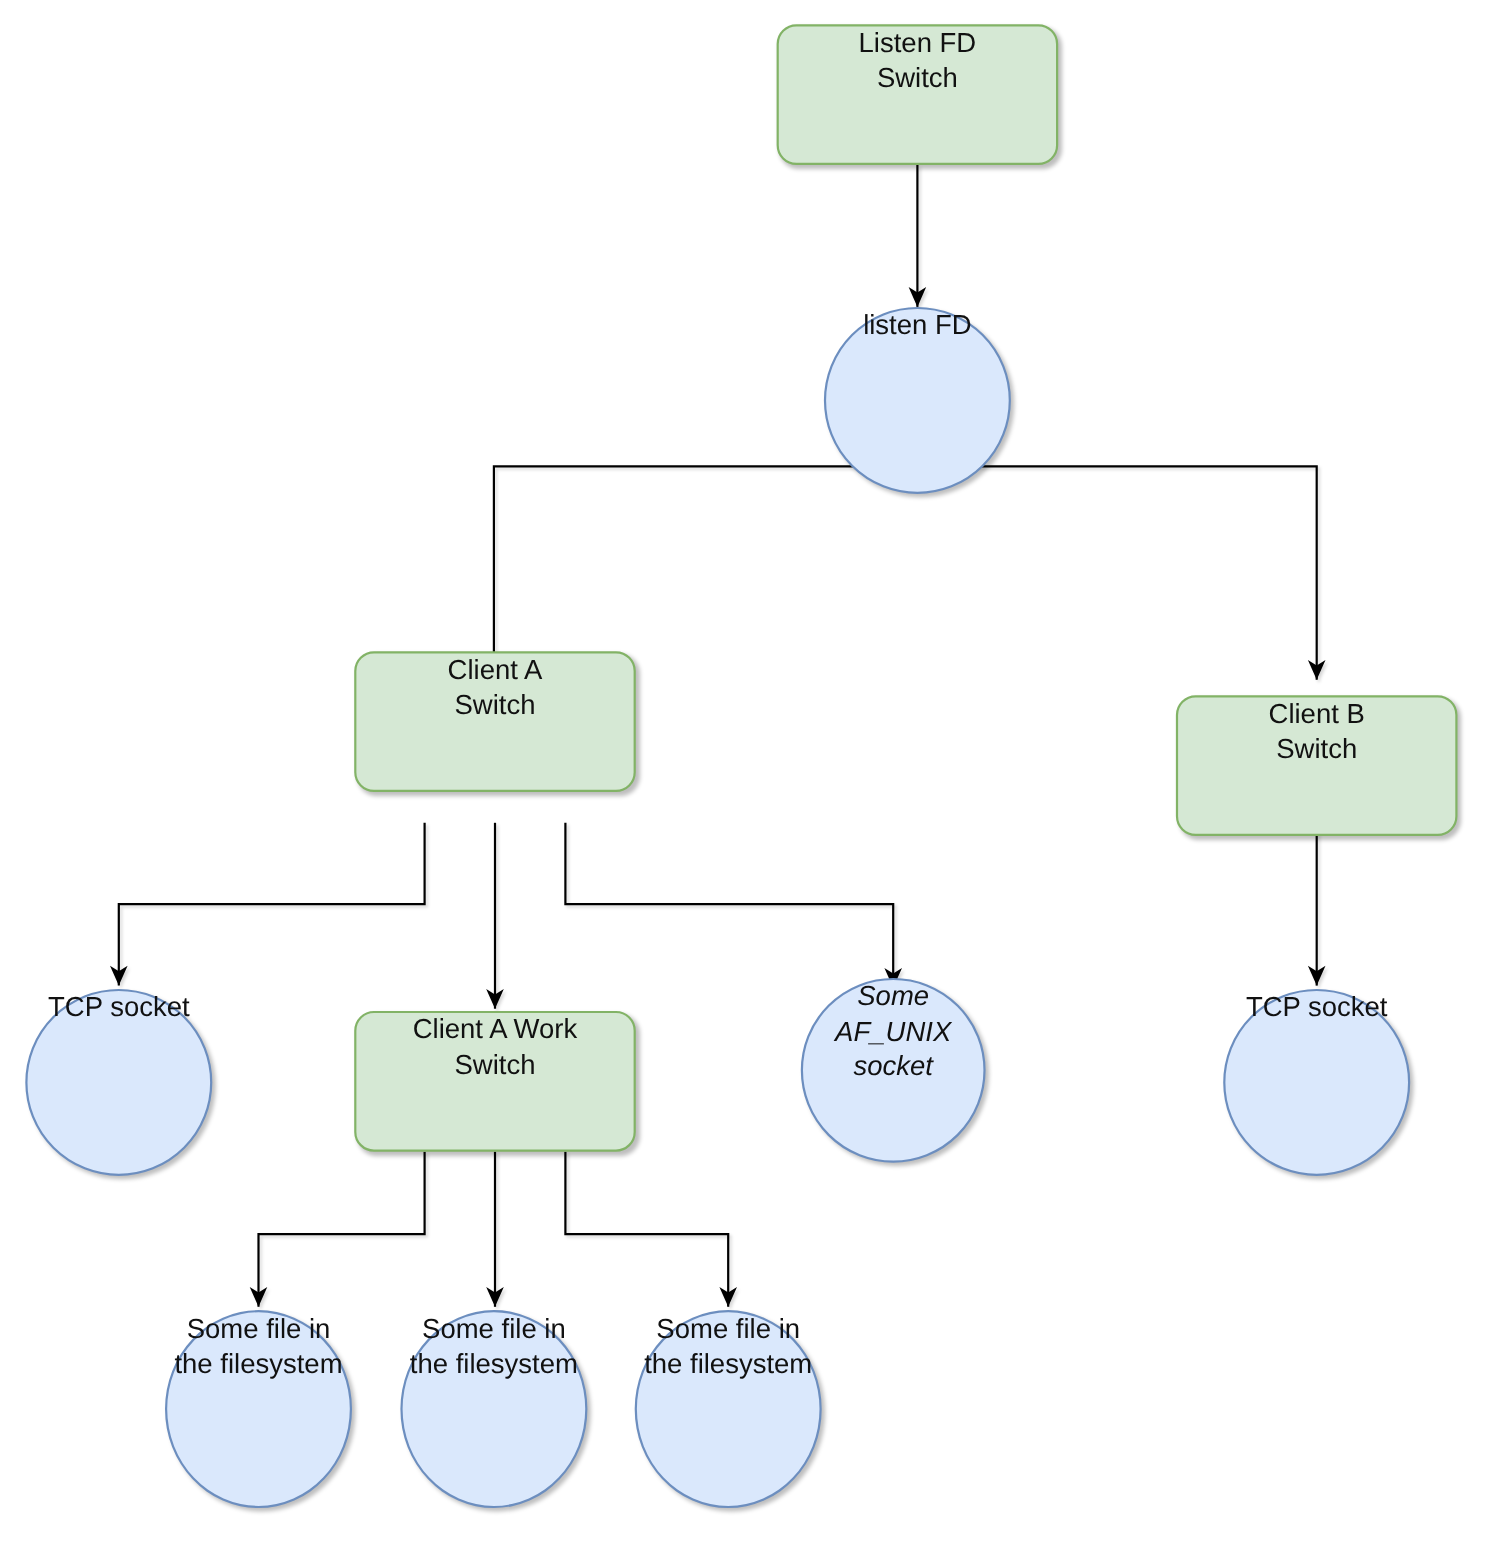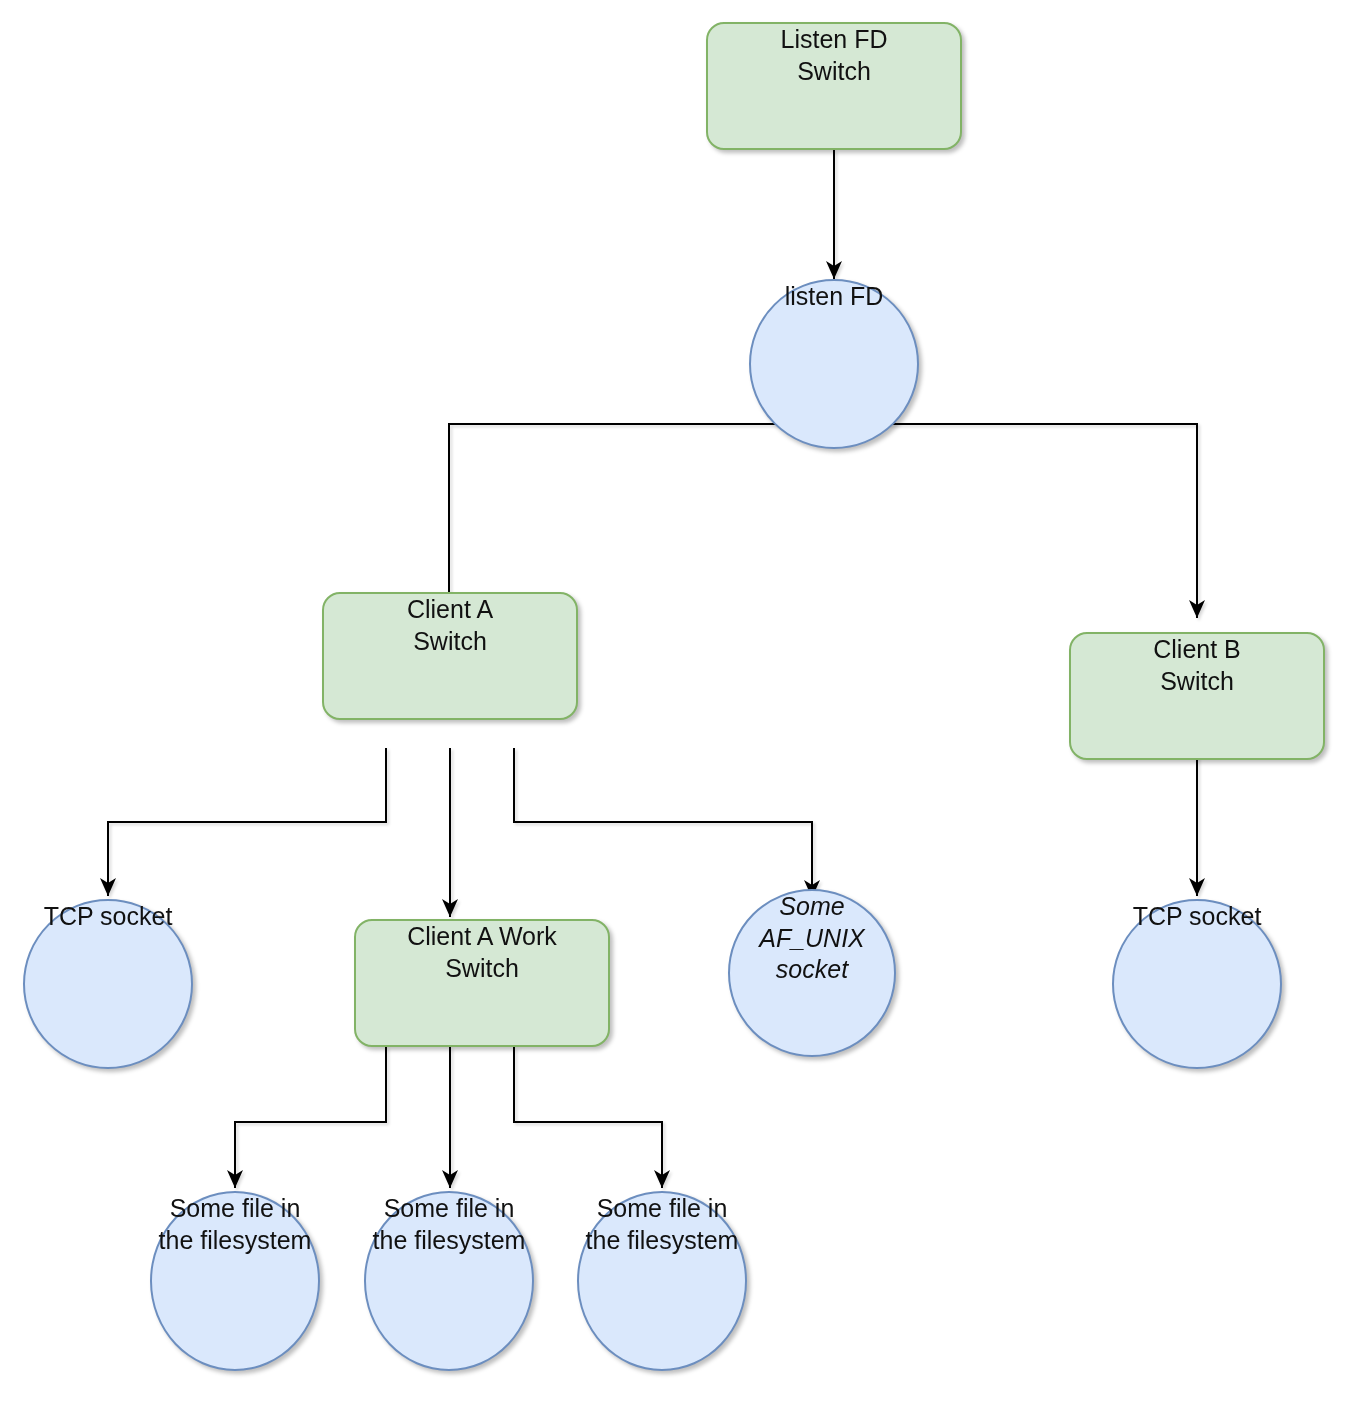--- a/index.html
+++ b/index.html
@@ -104,21 +104,21 @@
 
   <div class="node switch" style="left:1069px; top:620px; width:256px; height:128px;margin-top:12px;">
     <span class="label">Client B
 Switch</span>
   </div>
 
   <div class="node socket" style="left:23px; top:899px; width:170px; height:170px;">
     <span class="label">TCP socket</span>
   </div>
 
-  <div class="node switch" style="left:322px; top:919px; width:256px; height:128px;margin-left:32px;">
+  <div class="node switch" style="left:322px; top:919px; width:256px; height:128px;">
     <span class="label">Client A Work
 Switch</span>
   </div>
 
   <div class="node socket" style="left:728px; top:889px; width:168px; height:168px;font-style:italic;">
     <span class="label">Some
 AF_UNIX
 socket</span>
   </div>
 

